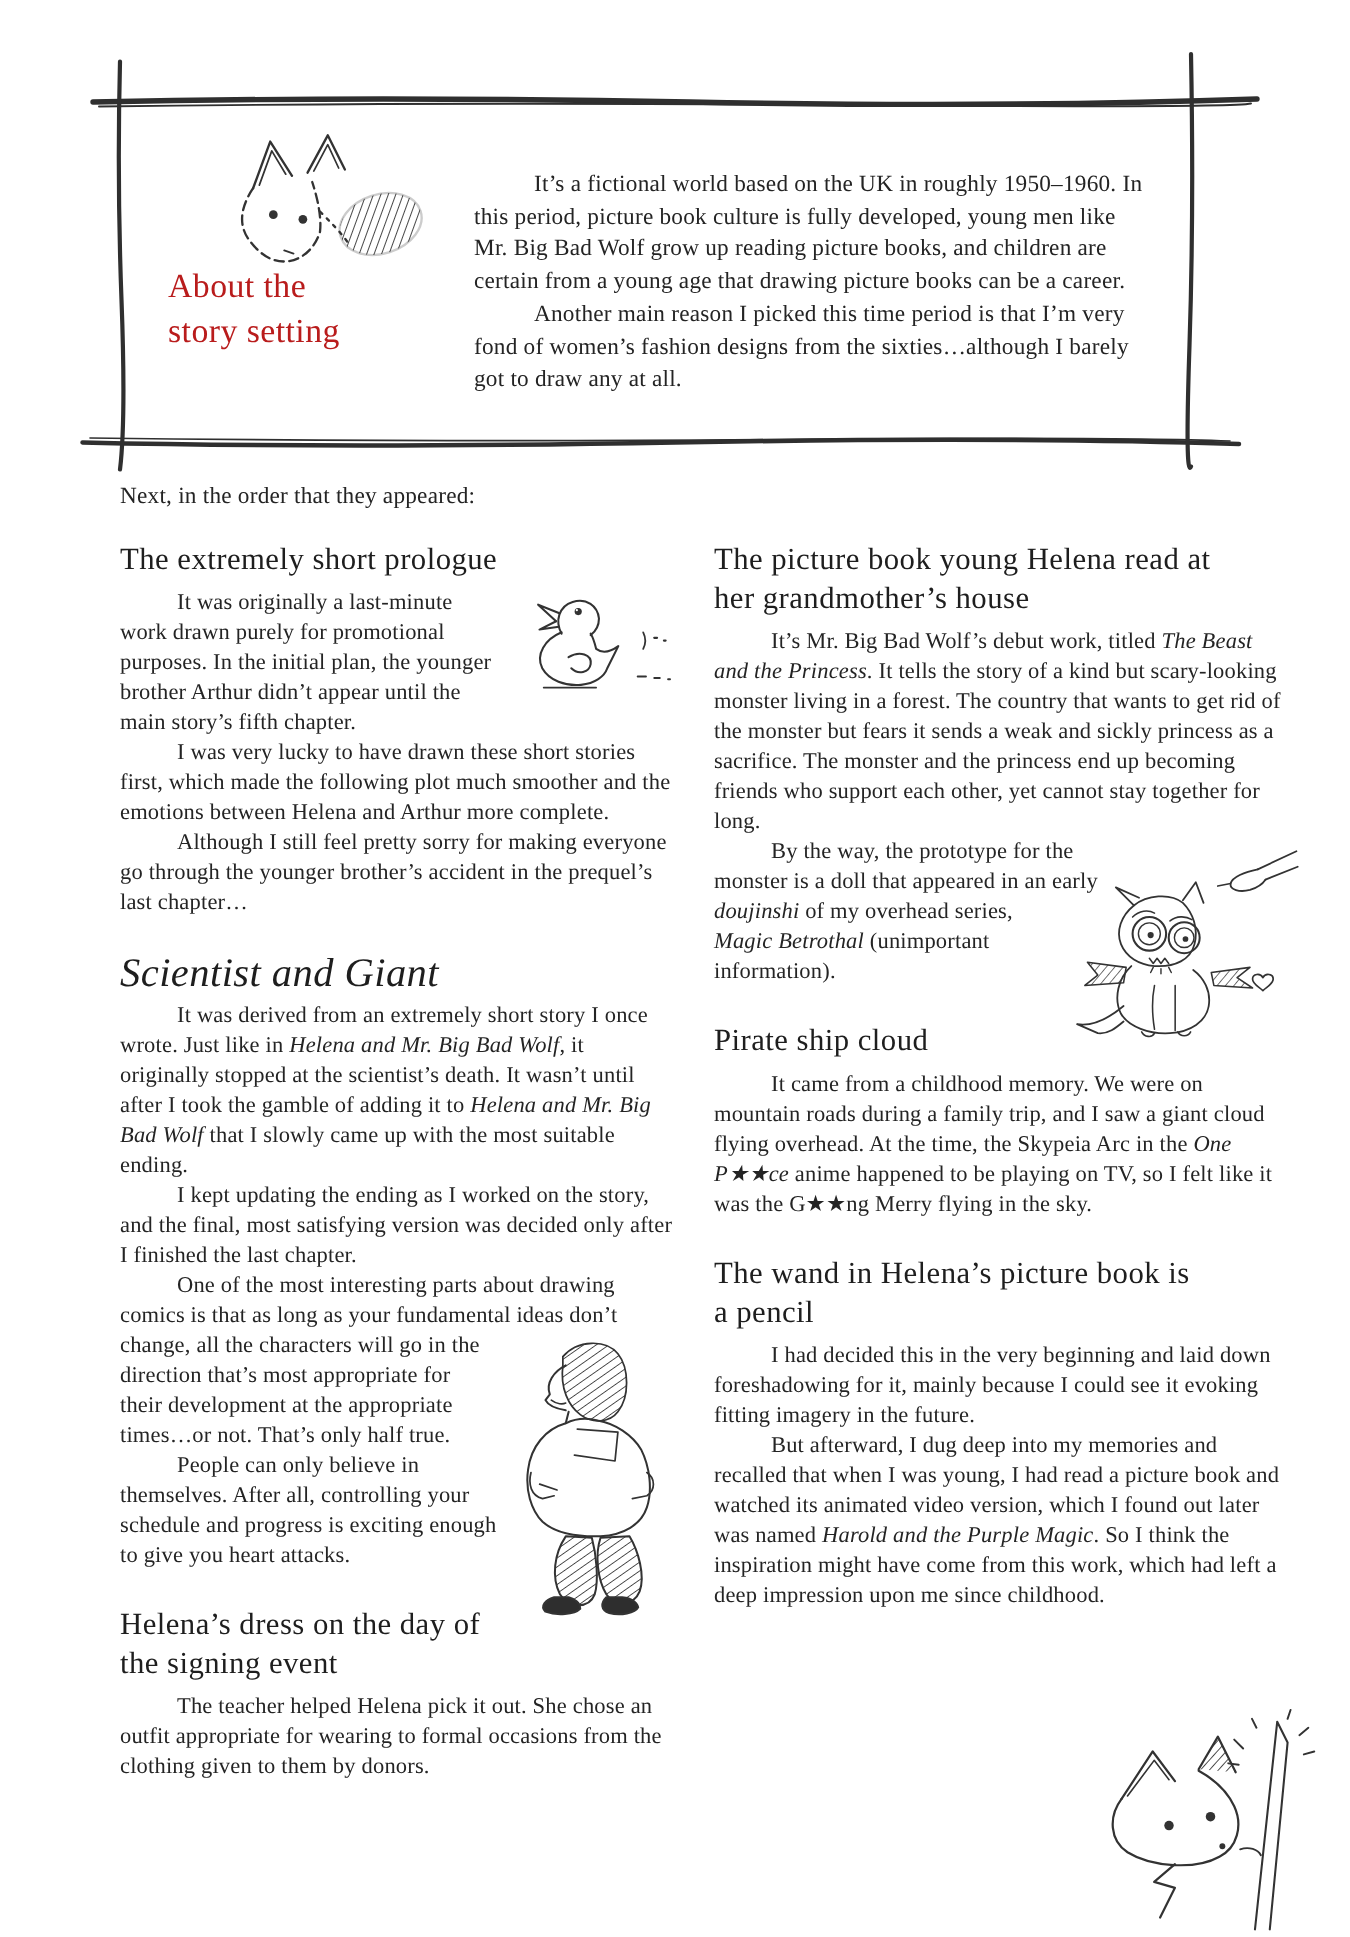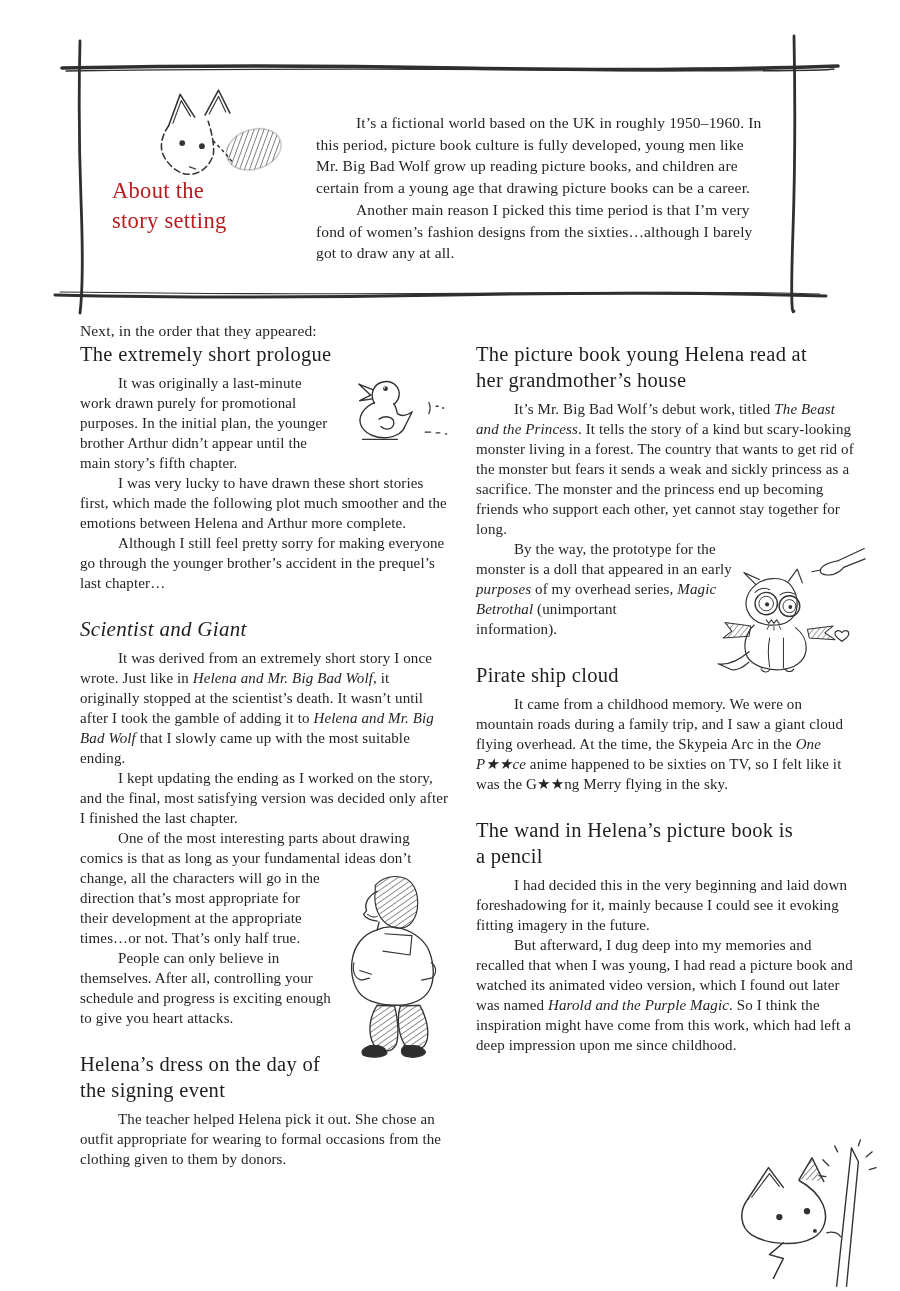--- a/index.html
+++ b/index.html
@@ -15,29 +15,29 @@
   .about-label{
     position:absolute;left:112px;top:176px;width:210px;
     font-size:22.5px;line-height:30px;letter-spacing:.3px;color:#b91c1c;
   }
   .about-paras{position:absolute;left:316px;top:112px;width:452px;
     font-size:15.5px;line-height:21.7px;letter-spacing:.15px;}
   .about-paras p{margin:0;text-indent:40px;}
   
   .main{position:absolute;left:80px;top:321px;width:780px;}
   .intro{font-size:15.5px;line-height:20px;letter-spacing:.15px;margin:0;}
-  .cols{display:flex;gap:24px;align-items:flex-start;}
+  .cols{display:flex;gap:24px;margin-top:19px;align-items:flex-start;}
   .col{font-size:15px;line-height:20px;letter-spacing:.12px;}
   .col-left{width:372px;}
   .col-right{width:382px;}
   .section{margin-top:23px;}
   .section:first-child{margin-top:0;}
   h2{font-size:20.5px;line-height:26px;font-weight:400;letter-spacing:.3px;
      margin:0 0 6px 0;color:#1e1e1e;}
-  h2.it{font-style:italic;font-size:21px;}
+  h2.it{font-style:italic;font-size:27px;}
   .col p{margin:0;text-indent:38px;}
   
   .fl{float:right;}
   .fl svg{width:100%;height:100%;}
   .fl-duck{width:106px;height:72px;margin:0 2px 2px 8px;}
   .fl-person{width:112px;height:198px;margin:2px 0 2px 8px;}
   .fl-monster{width:172px;height:142px;margin:0 -8px 0 8px;
      shape-outside:polygon(42% 0%, 100% 0%, 100% 100%, 0% 100%, 0% 52%, 34% 34%);}
   .fox-pencil{position:absolute;left:724px;top:1138px;width:168px;height:150px;}
 </style>
@@ -166,25 +166,25 @@
     <path d="M84,89 l3,4 l3,-4 l3,4 l3,-4 l3,4" stroke-width="1.2"></path>
     <path d="M87,96 L85,100 M93,97 L93,101 M99,96 L101,100" stroke-width="1.1"></path>
     <path d="M66,96 L36,92 L44,102 L34,110 L64,108 Z" fill="url(#hxm)" stroke-width="1.2"></path>
     <path d="M132,100 L162,96 L152,104 L164,112 L134,110 Z" fill="url(#hxm)" stroke-width="1.2"></path>
     <path d="M70,95 C60,104 56,120 62,132 C68,142 84,148 100,147 C116,146 128,138 130,126 C132,114 126,104 118,98"></path>
     <path d="M88,110 C86,120 86,132 88,144 M104,110 C104,122 104,134 104,145" stroke-width="1.2"></path>
     <path d="M78,146 C80,150 86,151 88,147 M106,146 C108,150 114,150 116,146" stroke-width="1.2"></path>
     <path d="M64,126 C52,136 40,142 28,140 L44,147 C52,148 58,143 64,138"></path>
     <path d="M172,104 c-2,-4 -8,-3 -8,1 c0,4 5,6 8,9 c3,-3 8,-5 8,-9 c0,-4 -6,-5 -8,-1 Z" stroke-width="1.3"></path>
   </svg>
-</span><span>By the way, the prototype for the monster is a doll that appeared in an early </span><i>purposes</i><span> of my overhead series, </span><i>Magic Betrothal</i><span> (unimportant information).</span></p>
+</span><span>By the way, the prototype for the monster is a doll that appeared in an early </span><i>doujinshi</i><span> of my overhead series, </span><i>Magic Betrothal</i><span> (unimportant information).</span></p>
           </section>
           <section class="section">
             <h2>Pirate ship cloud</h2>
-            <p><span>It came from a childhood memory. We were on mountain roads during a family trip, and I saw a giant cloud flying overhead. At the time, the Skypeia Arc in the </span><i>One P★★ce</i><span> anime happened to be sixties on TV, so I felt like it was the G★★ng Merry flying in the sky.</span></p>
+            <p><span>It came from a childhood memory. We were on mountain roads during a family trip, and I saw a giant cloud flying overhead. At the time, the Skypeia Arc in the </span><i>One P★★ce</i><span> anime happened to be playing on TV, so I felt like it was the G★★ng Merry flying in the sky.</span></p>
           </section>
           <section class="section">
             <h2>The wand in Helena’s picture book is<br>a pencil</h2>
             <p><span>I had decided this in the very beginning and laid down foreshadowing for it, mainly because I could see it evoking fitting imagery in the future.</span></p>
             <p><span>But afterward, I dug deep into my memories and recalled that when I was young, I had read a picture book and watched its animated video version, which I found out later was named </span><i>Harold and the Purple Magic</i><span>. So I think the inspiration might have come from this work, which had left a deep impression upon me since childhood.</span></p>
           </section>
         </div>
     </div>
   </div>
 

